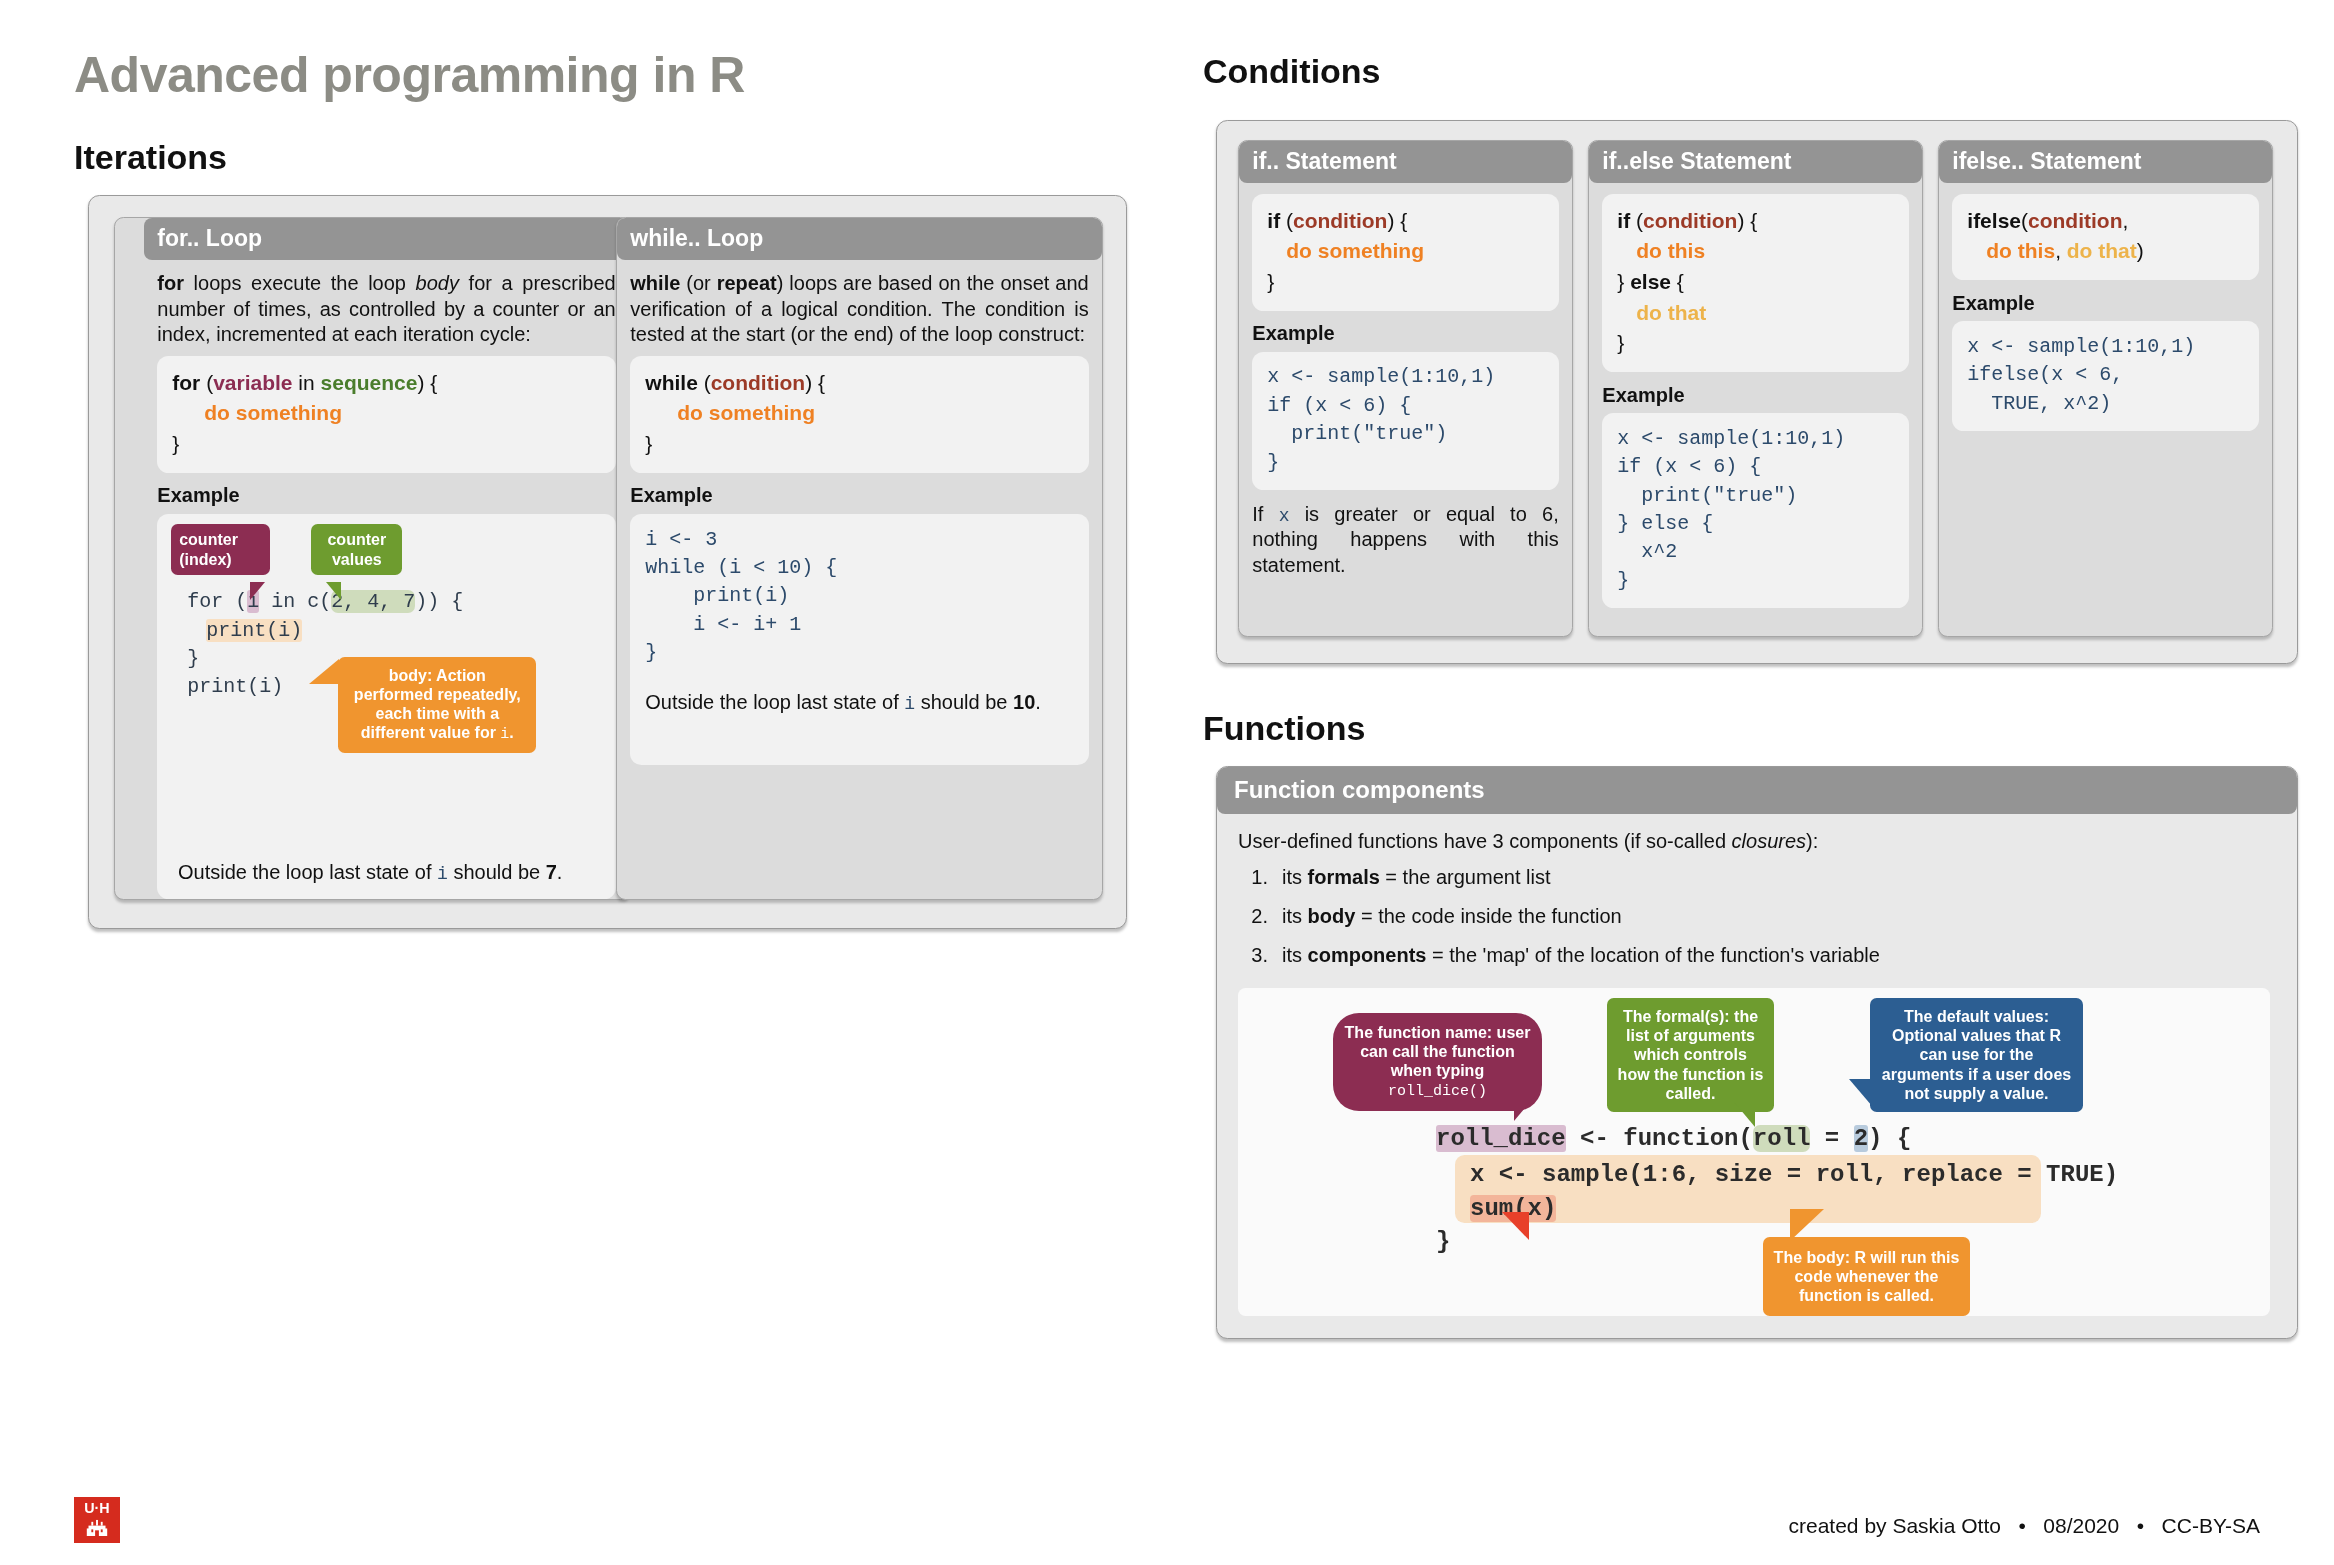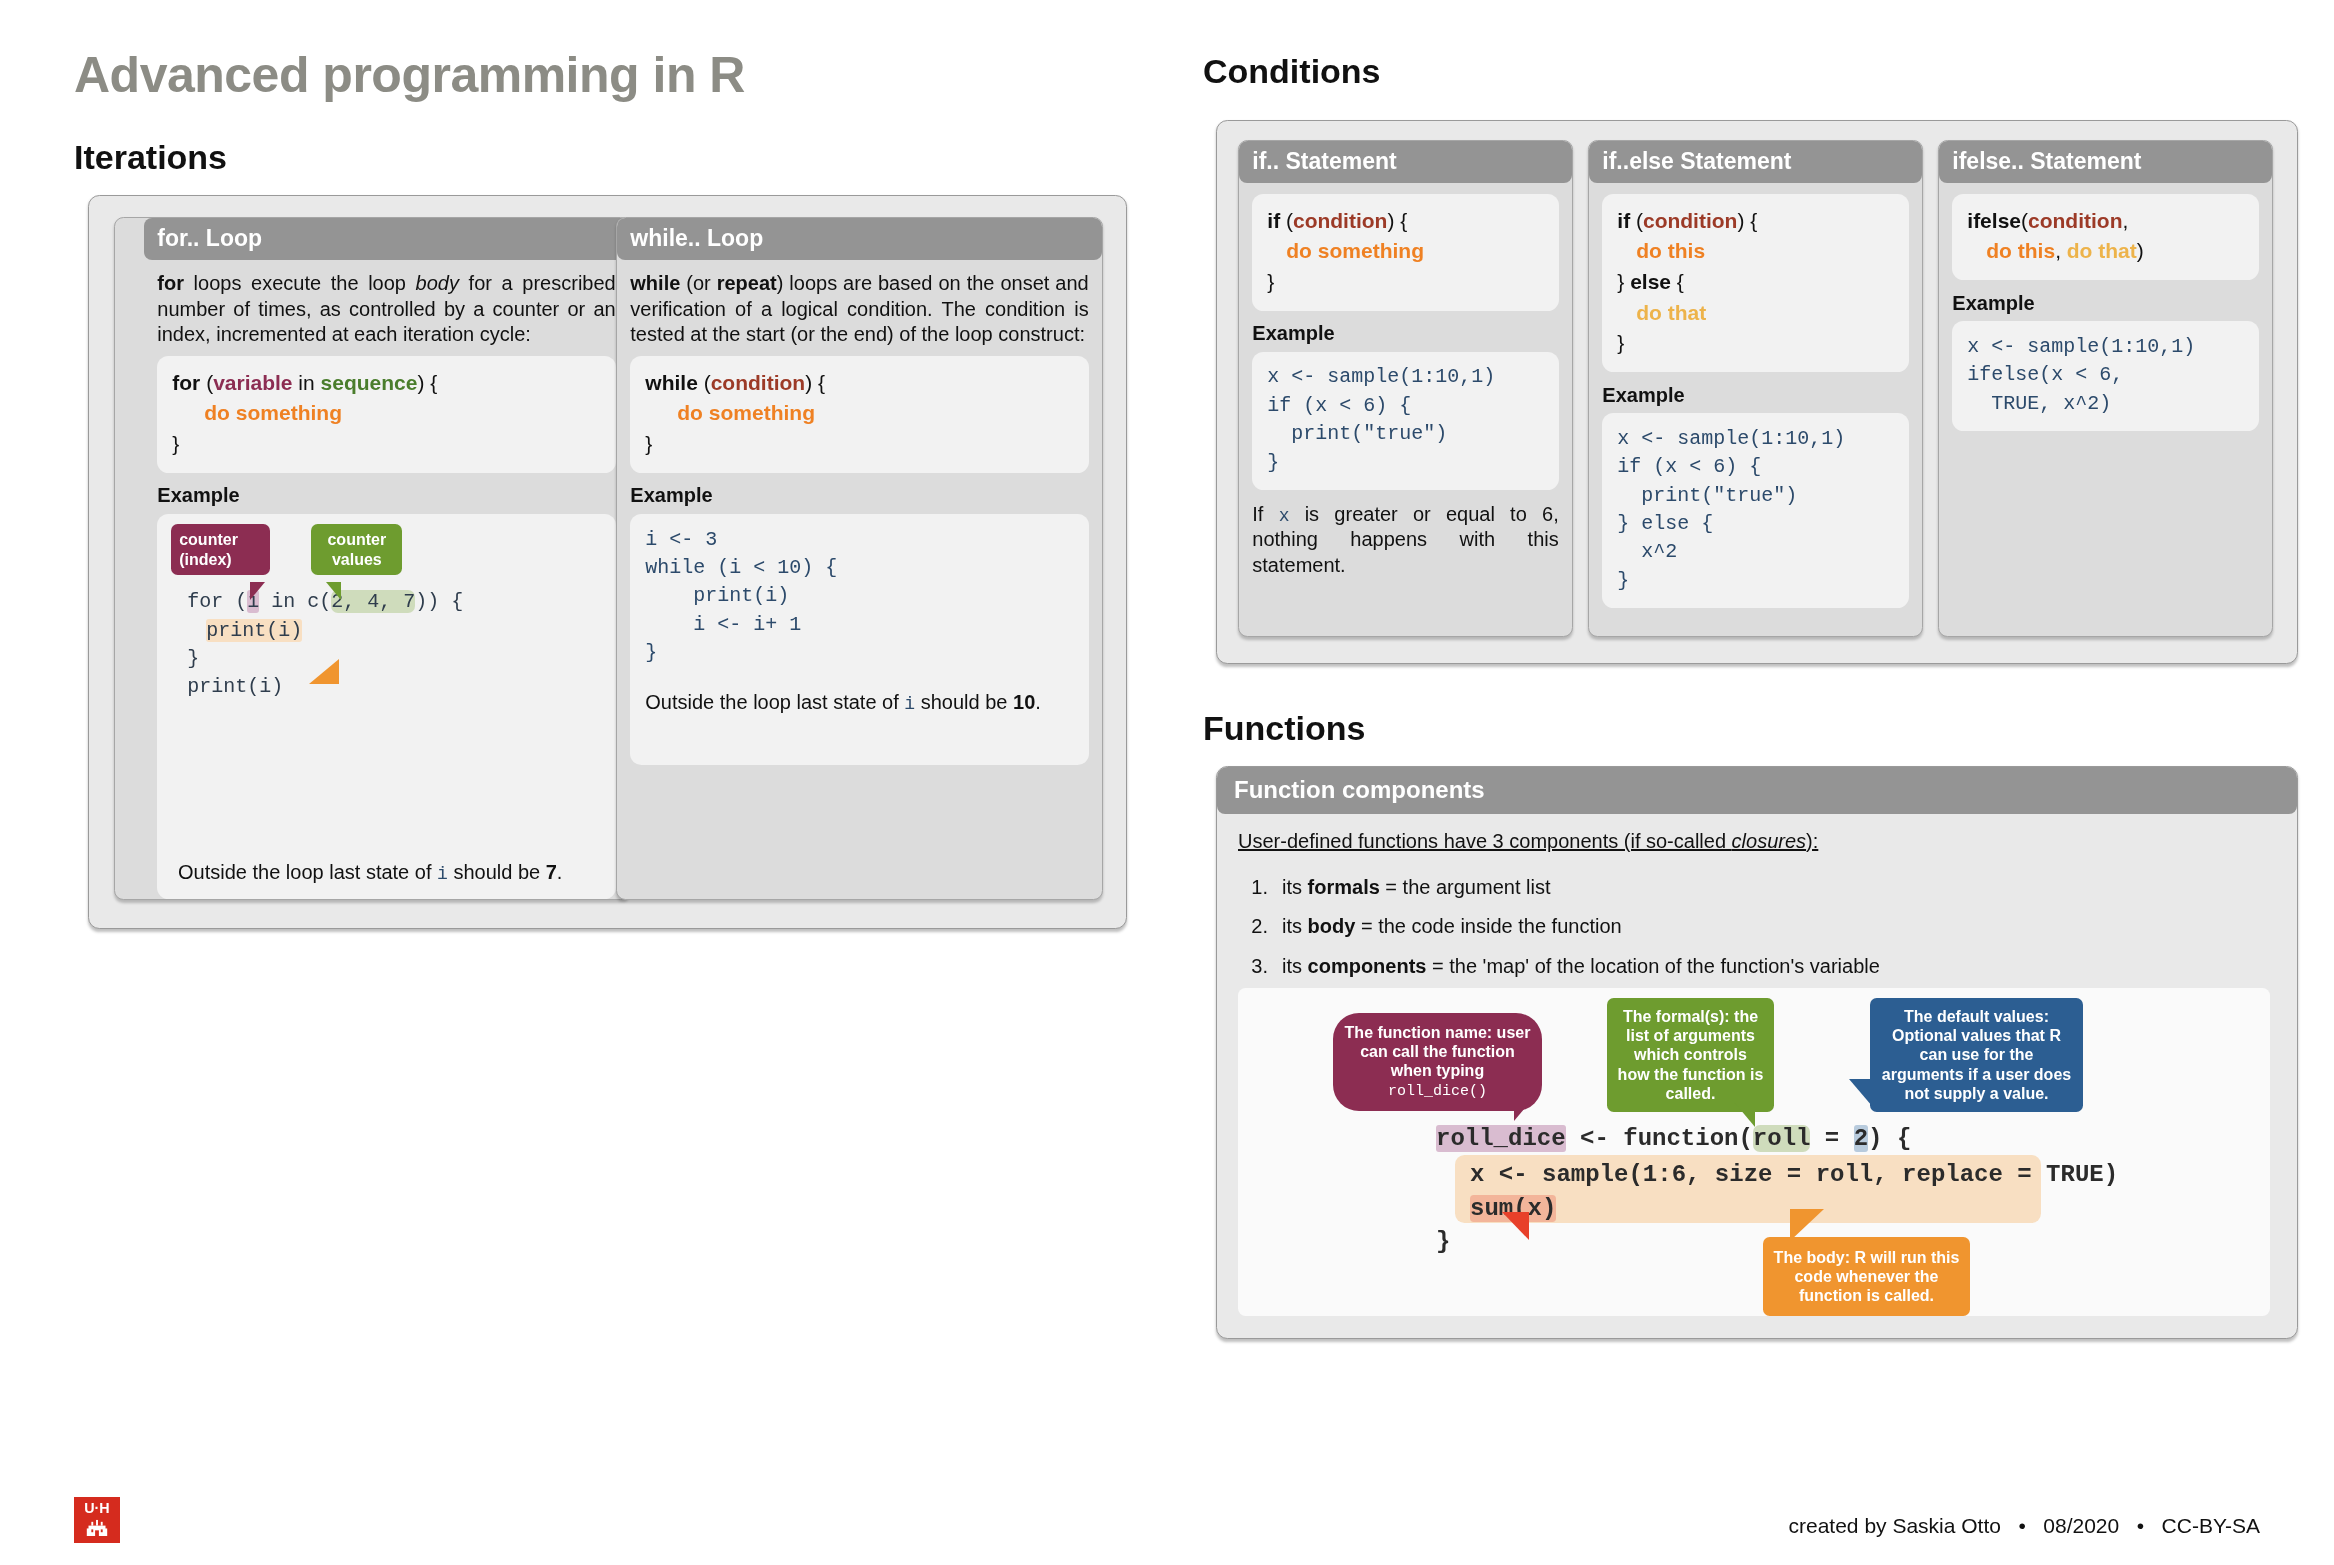--- a/index.html
+++ b/index.html
@@ -171,20 +171,21 @@
 
           <div class="bubble" style="left:154px;top:9.5px;width:91px;background:#6e9c2f;white-space:pre-line;padding:6.7px 8.6px;">counter
 values</div>
           <div class="tail" style="left:169px;top:68px;border-right:15px solid #6e9c2f;border-bottom:18px solid transparent;"></div>
 
           <div class="rcode dark" style="margin-left:15px;"><span>for (</span><span class="hl-purple">i</span><span> in c(</span><span class="hl-green">2, 4, 7</span><span>)) {</span>
 <span class="hl-orange" style="margin-left:19px;">print(i)</span>
 <span>}</span>
 <span>print(i)</span></div>
 
+          <div class="bubble" style="left:181px;top:143px;width:198px;background:#f0952f;padding:8.6px 9.5px;"><span>body: Action performed repeatedly, each time with a different value for </span><span class="mono">i</span><span>.</span></div>
           <div class="tail" style="left:152px;top:145px;border-right:30px solid #f0952f;border-top:25px solid transparent;"></div>
 
           <p class="para nojust" style="margin:158px 0 0 5.7px;"><span>Outside the loop last state of </span><span class="inline-r">i</span><span> should be </span><b>7</b><span>.</span></p>
         </div>
 
       </div>
     </div>
 
     <div class="panel" style="left:527px;top:21px;width:485px;height:681px;">
       <div class="panel-head">while.. Loop</div>
@@ -268,21 +269,21 @@
 ifelse(x &lt; 6,
   TRUE, x^2)</div>
         </div>
       </div>
     </div>
   </div>
 
   <div class="groupbox" style="left:1216px;top:766px;width:1080px;height:571px;padding:0;overflow:hidden;">
     <div class="panel-head" style="font-size:24px;padding:9.5px 17px 10.5px 17px;">Function components</div>
     <div style="padding:15px 21px 0 21px;">
-      <p class="para nojust" style="margin-bottom:20px;text-decoration:underline;"><span>User-defined functions have 3 components (if so-called </span><i>closures</i><span>):</span></p>
+      <p class="para nojust" style="margin-bottom:9px;"><span>User-defined functions have 3 components (if so-called </span><i>closures</i><span>):</span></p>
       <ul class="olist">
         <li><span class="num">1.</span><span>its </span><b>formals</b><span> = the argument list</span></li>
         <li><span class="num">2.</span><span>its </span><b>body</b><span> = the code inside the function</span></li>
         <li><span class="num">3.</span><span>its </span><b>components</b><span> = the 'map' of the location of the function's variable</span></li>
       </ul>
     </div>
 
     <div class="fn-stage" style="left:21px;top:221px;width:1032px;height:328px;">
 
       <div class="bubble" style="left:95px;top:25px;width:209px;background:#8c2d52;padding:9.5px 9.5px;border-radius:26px;"><span>The </span><b>function name</b><span>: user can call the function when typing </span><span class="mono">roll_dice()</span></div>

